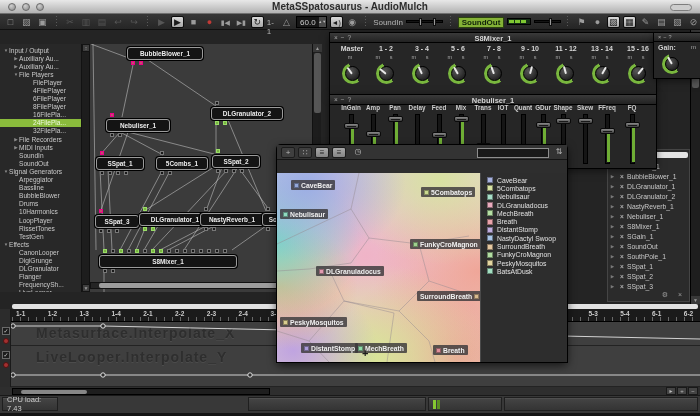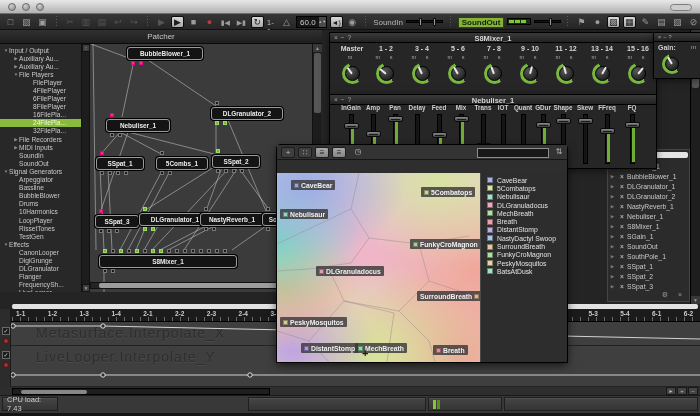--- a/index.html
+++ b/index.html
@@ -101,21 +101,21 @@
   .snap{height:8.3px;display:flex;align-items:center;gap:4px;padding-left:6px;white-space:nowrap;}
   .snap i{display:block;width:6px;height:6px;border:1px solid rgba(0,0,0,.4);flex:none;}
   .snap span{font-size:6.8px;color:#e2e2e2;}
   
   #loopbar{left:12px;top:304px;width:686px;height:5px;background:#e2e2e2;border-radius:2px;}
   #loopmark{left:9px;top:309px;width:0;height:0;border-left:4px solid transparent;border-right:4px solid transparent;border-top:5px solid #d5d5d5;}
   #ruler{left:0;top:309px;width:700px;height:13px;background:#1b1b1b;border-bottom:1px solid #000;}
   #ruler .ticks{position:absolute;left:12px;right:0;bottom:0;height:4px;background:repeating-linear-gradient(90deg,#6a6a6a 0 1px,transparent 1px 8px);}
   .rlab{position:absolute;top:1px;font-size:6.5px;color:#cdcdcd;font-weight:bold;}
   .track{left:0;width:700px;background:#3f3f3f;border-bottom:1px solid #232323;}
-  .wmark{position:absolute;left:36px;top:3px;font-size:14px;font-weight:normal;color:#2e2e2e;text-shadow:0 1px 0 rgba(255,255,255,.07);letter-spacing:1px;}
+  .wmark{position:absolute;left:36px;top:3px;font-size:14px;font-weight:bold;color:#2e2e2e;text-shadow:0 1px 0 rgba(255,255,255,.07);letter-spacing:1px;}
   #gutter{left:0;top:309px;width:11px;height:78px;background:#2c2c2c;border-right:1px solid #1a1a1a;}
   .gcheck{left:2px;width:8px;height:8px;background:#1d1d1d;border:1px solid #6a6a6a;color:#cfcfcf;font-size:6px;line-height:7px;text-align:center;}
   .gdot{left:3px;width:6px;height:6px;border-radius:50%;background:#a33030;border:1px solid #501212;}
   #auto-scrollrow{left:0;top:387px;width:700px;height:9px;background:#2e2e2e;border-bottom:1px solid #191919;}
   #auto-scroll{position:absolute;left:12px;top:1px;width:258px;height:7px;background:#1e1e1e;border:1px solid #000;}
   #auto-scroll .thumb{position:absolute;left:8px;top:1px;width:66px;height:4px;background:#878787;border-radius:2px;}
   .zbtn{position:absolute;top:0px;width:10px;height:8px;background:#444;border:1px solid #191919;color:#bbb;font-size:6px;line-height:7px;text-align:center;}
   #statusbar{left:0;top:396px;width:700px;height:17px;background:#383838;}
   .seg{position:absolute;top:1px;height:14px;background:linear-gradient(#454545,#343434);border:1px solid #1f1f1f;box-shadow:inset 0 1px 0 rgba(255,255,255,.06);color:#cccccc;font-size:7.5px;display:flex;align-items:center;padding-left:4px;}
   #bottomstrip{left:0;top:413px;width:700px;height:3px;background:#141414;}
@@ -123,20 +123,21 @@
 </style>
 </head>
 <body>
 
 <div id="app">
 
   <div class="abs" id="titlebar">
     <div class="abs tl-light" style="left:8px"></div>
     <div class="abs tl-light" style="left:22px"></div>
     <div class="abs tl-light" style="left:36px"></div>
+    <div class="abs" id="win-title">MetaSSpatosaurus - AudioMulch</div>
     <div class="abs" id="tb-pill"></div>
   </div>
 
   <div class="abs" id="toolbar">
       <div class="row" id="toolbar-row">
         <div class="tbtn">□</div>
         <div class="tbtn">▨</div>
         <div class="tbtn">▣</div>
         <div class="tsep"></div>
         <div class="tbtn dim">✂</div>
@@ -178,21 +179,20 @@
         <div class="tbtn">●</div>
         <div class="tbtn raised">▨</div>
         <div class="tbtn raised">▦</div>
         <div class="tbtn">✎</div>
         <div class="tbtn">▤</div>
         <div class="tbtn">▧</div>
         <div class="tbtn">⊘</div>
       </div>
     </div>
 
-  <div class="abs" id="patcher-title">Patcher</div>
   <div class="abs" id="patcher-gear">⚙</div>
   <div class="abs" id="patcher-close">×</div>
   <div class="abs" id="tree">
       <div class="trow" style="padding-left: 3px;">
         <div class="arr">▼</div>
         <div>Input / Output</div>
       </div>
       <div class="trow" style="padding-left: 13px;">
         <div class="arr">▶</div>
         <div>Auxiliary Au...</div>

